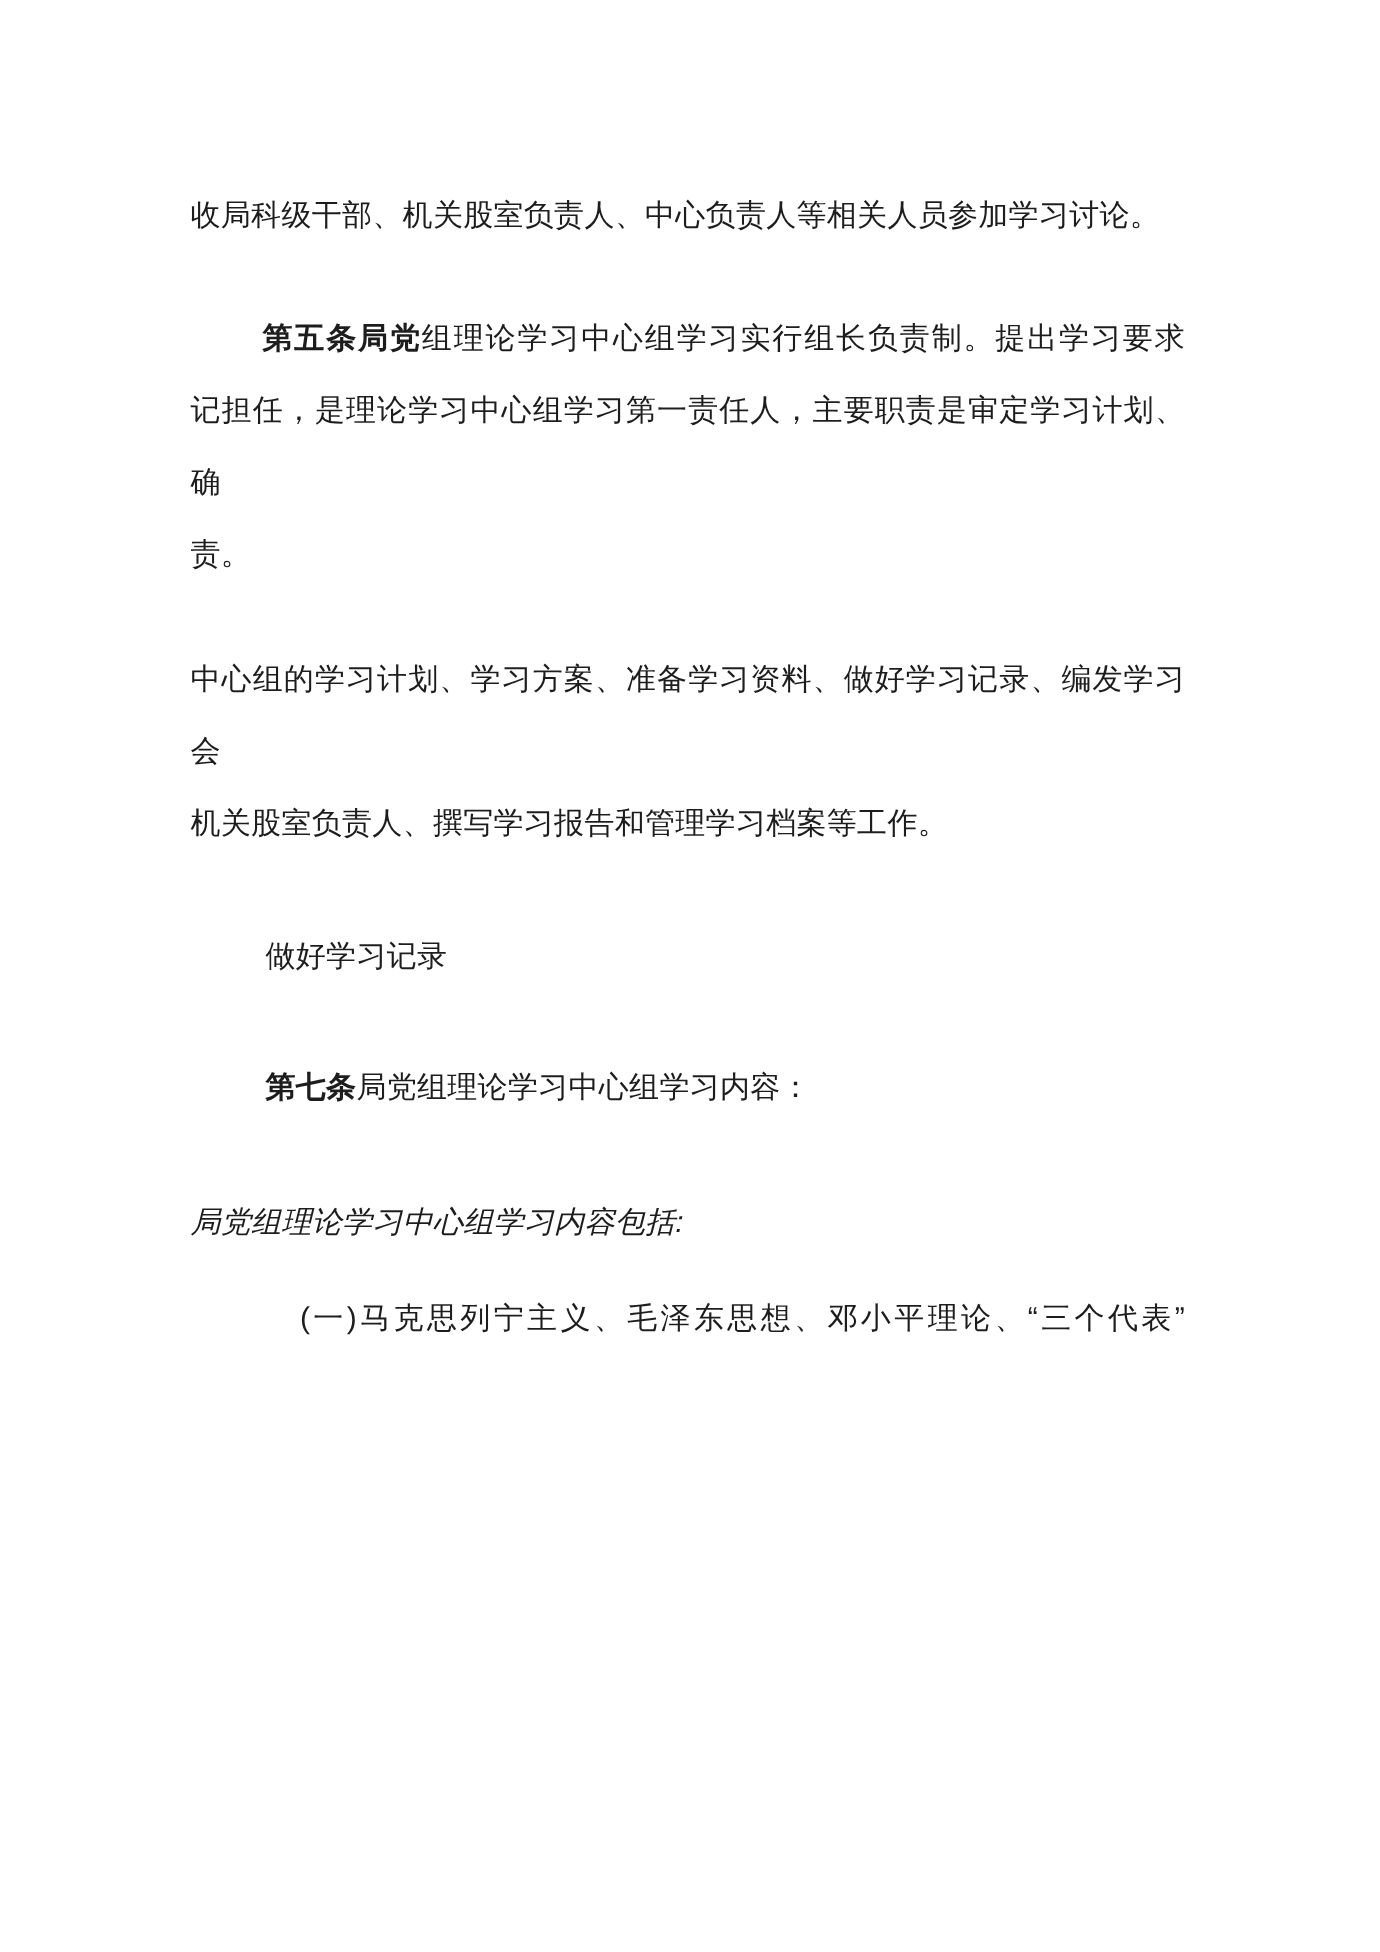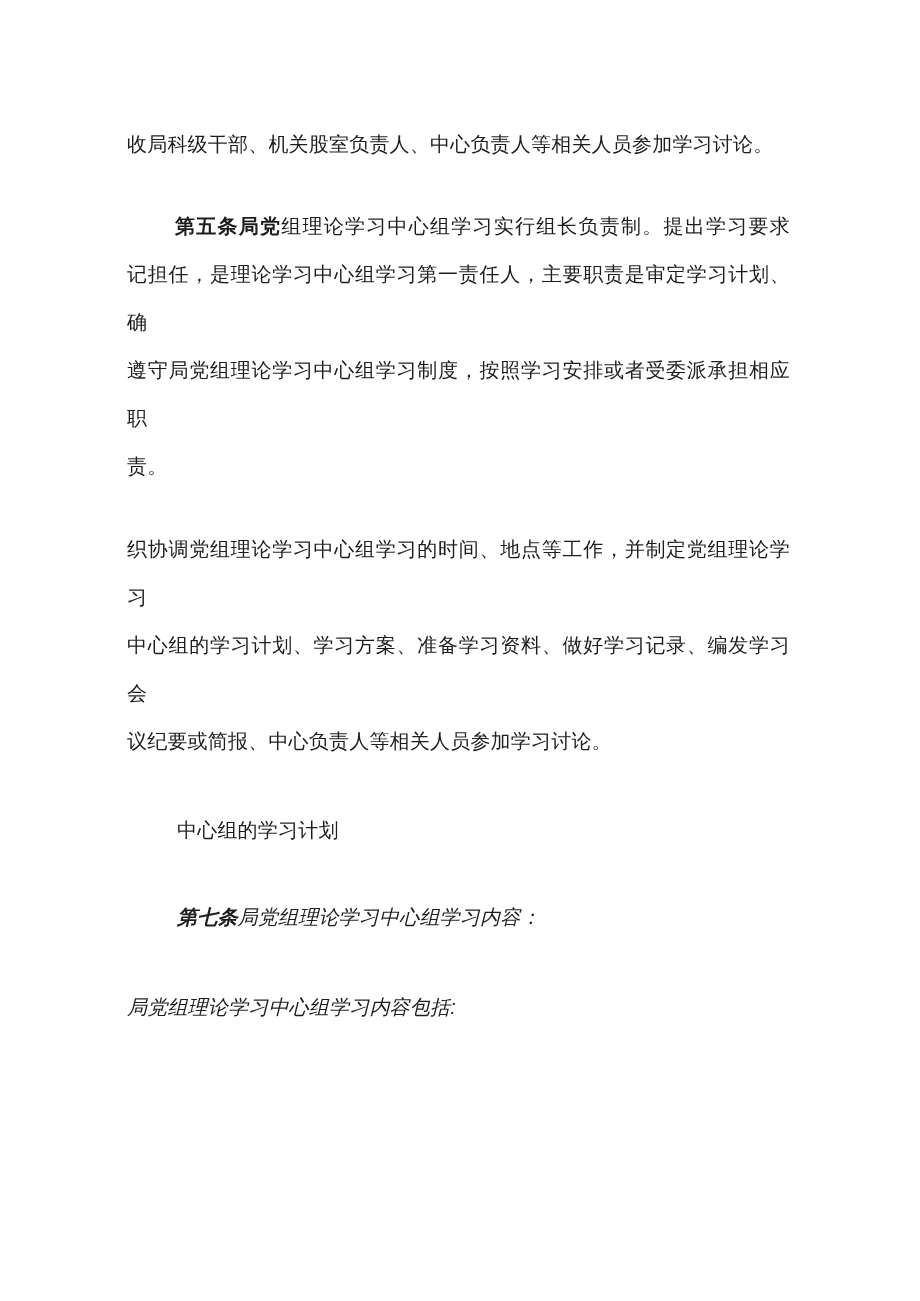--- a/index.html
+++ b/index.html
@@ -17,21 +17,21 @@
     top: 120px;
     width: 663px;
     color: #1d1d1d;
     font-size: 20px;
     line-height: 48px;
   }
   .para { margin: 0; }
   .para-2 { margin-top: 34px; }
   .para-3 { margin-top: 35px; }
   .para-4 { margin-top: 41px; }
-  .para-5 { margin-top: 39px; font-style: italic; }
+  .para-5 { margin-top: 39px; }
   .para-6 { margin-top: 42px; font-style: italic; }
   .para-7 { margin-top: 16px; }
   .line {
     text-align: justify;
     letter-spacing: 0.2px;
   }
   .line.fill {
     text-align-last: justify;
   }
   .bold { font-weight: bold; }
@@ -53,30 +53,28 @@
 <body>
 
 <div class="page">
   <div class="doc-body">
       <div class="para para-1">
         <div class="line"><span>收局科级干部、机关股室负责人、中心负责人等相关人员参加学习讨论。</span></div>
       </div>
       <div class="para para-2">
         <div class="line fill" style="padding-left: 48px;"><span class="bold">第五条局党</span><span>组理论学习中心组学习实行组长负责制。提出学习要求</span></div>
         <div class="line fill"><span>记担任，是理论学习中心组学习第一责任人，主要职责是审定学习计划、确</span></div>
-        <div class="line fill"><span>遵守局党组理论学习中心组学习制度，按照学习安排或者受委派承担相应职</span></div>
         <div class="line"><span>责。</span></div>
       </div>
       <div class="para para-3">
-        <div class="line fill"><span>织协调党组理论学习中心组学习的时间、地点等工作，并制定党组理论学习</span></div>
         <div class="line fill"><span>中心组的学习计划、学习方案、准备学习资料、做好学习记录、编发学习会</span></div>
-        <div class="line"><span>议纪要或简报、中心负责人等相关人员参加学习讨论。</span></div>
+        <div class="line"><span>机关股室负责人、撰写学习报告和管理学习档案等工作。</span></div>
       </div>
       <div class="para para-4">
-        <div class="line" style="padding-left: 50px;"><span>中心组的学习计划</span></div>
+        <div class="line" style="padding-left: 50px;"><span>做好学习记录</span></div>
       </div>
       <div class="para para-5">
         <div class="line" style="padding-left: 50px;"><span class="bold">第七条</span><span>局党组理论学习中心组学习内容：</span></div>
       </div>
       <div class="para para-6">
         <div class="line"><span>局党组理论学习中心组学习内容包括:</span></div>
       </div>
       <div class="para para-7">
         <div class="line fill" style="padding-left: 73px;"><span>(一)马克思列宁主义、毛泽东思想、邓小平理论、“三个代表”</span></div>
       </div>

